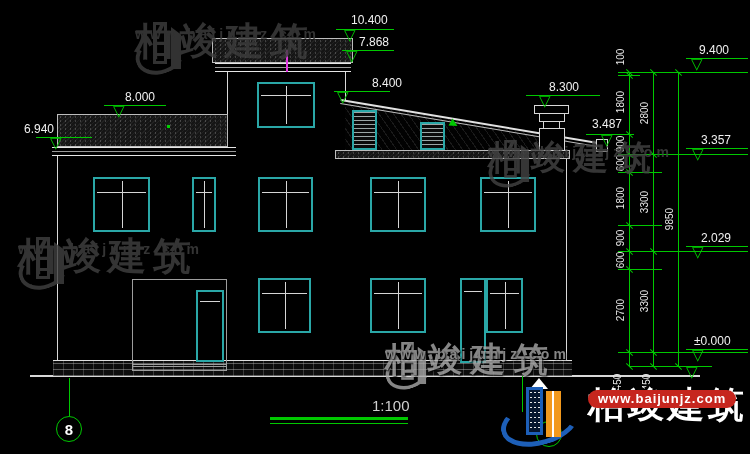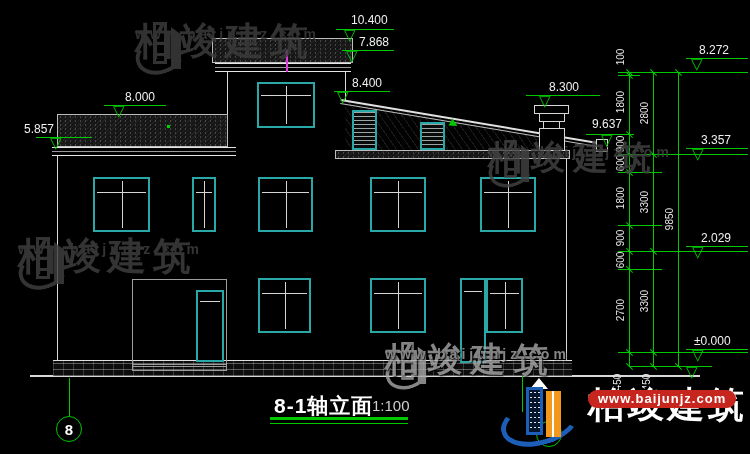--- a/index.html
+++ b/index.html
@@ -109,21 +109,20 @@
   <div class="outl" style="left:534px;top:105px;width:35px;height:9px;"></div>
   <div class="outl" style="left:539px;top:113px;width:26px;height:9px;"></div>
   <div class="outl" style="left:543px;top:121px;width:17px;height:8px;"></div>
   <div class="outl" style="left:539px;top:128px;width:26px;height:23px;"></div>
 
   <div class="gray-outl" style="left:132px;top:279px;width:95px;height:88px;"></div>
 
   <div style="left:167px;top:125px;width:3px;height:3px;background:#00d400;z-index:3;"></div>
   <div style="left:450px;top:120px;width:0;height:0;border-left:8px solid #00c800;border-top:4px solid transparent;border-bottom:4px solid transparent;transform:rotate(30deg);z-index:3;"></div>
 
-  <div class="title-cn" style="left:274px;top:392px;">8-1轴立面</div>
   <div class="title-scale" style="left:372px;top:397px;">1:100</div>
   <div class="gl" style="left:270px;top:417px;width:138px;height:3px;"></div>
   <div class="gl" style="left:270px;top:423px;width:138px;height:1px;"></div>
 
   <div class="bubble" style="left:56px;top:416px;">
     <span style="position:relative;">8</span>
   </div>
   <div class="bubble" style="left:536px;top:421px;z-index:4;"></div>
 
   <div class="wm" style="left:135px;top:22px;color:#3d3d3d;">
@@ -226,36 +225,36 @@
     <div class="dimtxt" style="left: 645px; top: 202px;">3300</div>
     <div class="dimtxt" style="left: 645px; top: 301px;">3300</div>
     <div class="dimtxt" style="left: 647px; top: 382px;">450</div>
     <div class="dimtxt" style="left: 670px; top: 219px;">9850</div>
     <div class="mlabel" style="left: 351px; top: 14px;">10.400</div>
     <div class="gl" style="left: 336px; top: 29px; width: 58px; height: 1px;"></div>
     <div class="mtri" style="left: 344px; top: 28px;">▽</div>
     <div class="mlabel" style="left: 359px; top: 36px;">7.868</div>
     <div class="gl" style="left: 342px; top: 50px; width: 52px; height: 1px;"></div>
     <div class="mtri" style="left: 346px; top: 49px;">▽</div>
-    <div class="mlabel" style="left: 352px; top: 77px;">8.400</div>
+    <div class="mlabel" style="left: 372px; top: 77px;">8.400</div>
     <div class="gl" style="left: 334px; top: 91px; width: 56px; height: 1px;"></div>
     <div class="mtri" style="left: 337px; top: 90px;">▽</div>
     <div class="mlabel" style="left: 549px; top: 81px;">8.300</div>
     <div class="gl" style="left: 526px; top: 95px; width: 74px; height: 1px;"></div>
     <div class="mtri" style="left: 539px; top: 94px;">▽</div>
     <div class="mlabel" style="left: 125px; top: 91px;">8.000</div>
     <div class="gl" style="left: 104px; top: 105px; width: 62px; height: 1px;"></div>
     <div class="mtri" style="left: 113px; top: 104px;">▽</div>
-    <div class="mlabel" style="left: 24px; top: 123px;">5.857</div>
+    <div class="mlabel" style="left: 24px; top: 123px;">6.940</div>
     <div class="gl" style="left: 36px; top: 137px; width: 56px; height: 1px;"></div>
     <div class="mtri" style="left: 50px; top: 136px;">▽</div>
-    <div class="mlabel" style="left: 592px; top: 118px;">9.637</div>
+    <div class="mlabel" style="left: 592px; top: 118px;">3.487</div>
     <div class="gl" style="left: 586px; top: 134px; width: 48px; height: 1px;"></div>
     <div class="mtri" style="left: 601px; top: 133px;">▽</div>
-    <div class="mlabel" style="left: 699px; top: 44px;">8.272</div>
+    <div class="mlabel" style="left: 699px; top: 44px;">9.400</div>
     <div class="gl" style="left: 686px; top: 58px; width: 62px; height: 1px;"></div>
     <div class="mtri" style="left: 691px; top: 57px;">▽</div>
     <div class="mlabel" style="left: 701px; top: 134px;">3.357</div>
     <div class="gl" style="left: 686px; top: 148px; width: 62px; height: 1px;"></div>
     <div class="mtri" style="left: 692px; top: 147px;">▽</div>
     <div class="mlabel" style="left: 701px; top: 232px;">2.029</div>
     <div class="gl" style="left: 686px; top: 246px; width: 62px; height: 1px;"></div>
     <div class="mtri" style="left: 692px; top: 245px;">▽</div>
     <div class="mlabel" style="left: 694px; top: 335px;">±0.000</div>
     <div class="gl" style="left: 686px; top: 349px; width: 62px; height: 1px;"></div>

